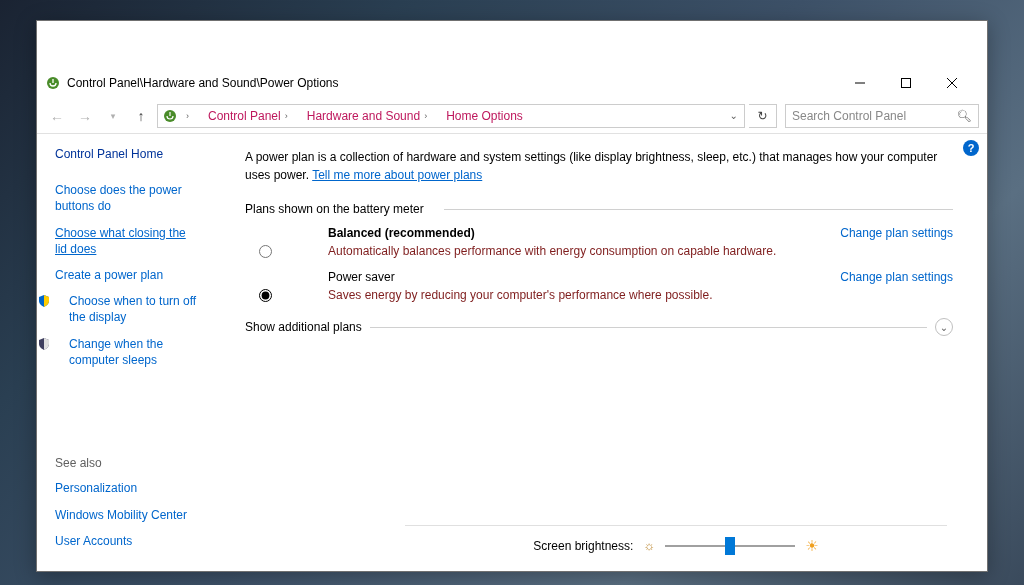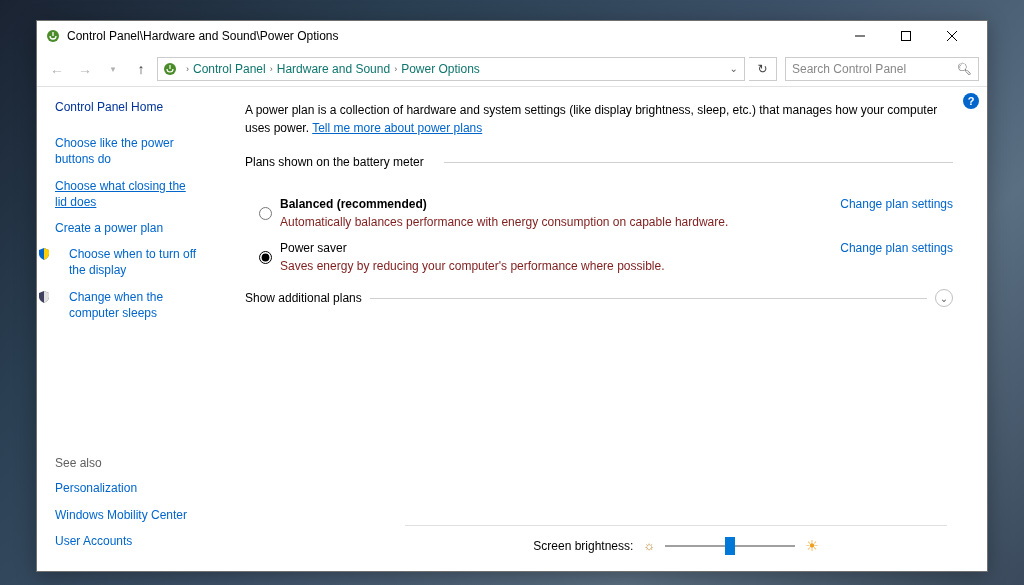--- a/index.html
+++ b/index.html
@@ -1,50 +1,50 @@
 <!DOCTYPE html>
 <html><head>
 <meta charset="utf-8">
 <style>
   * { box-sizing: border-box; margin: 0; padding: 0; font-family: "Segoe UI", Tahoma, sans-serif; }
   body { background: linear-gradient(135deg, #1a2332 0%, #2a3f52 25%, #3d5168 50%, #5a6f82 75%, #3a4a5c 100%); height: 585px; width: 1024px; overflow: hidden; position: relative; }
   .window { position: absolute; top: 20px; left: 36px; width: 952px; height: 552px; background: #ffffff; border: 1px solid #707070; box-shadow: 0 4px 20px rgba(0,0,0,0.3); display: flex; flex-direction: column; }
-  .titlebar { height: 30px; display: flex; align-items: center; padding: 0 12px 0 8px; background: #ffffff; }
+  .titlebar { height: 30px; display: flex; align-items: center; padding: 0 12px 0 8px; background: #ffffff; margin-top: 47px; }
   .titlebar .app-icon { width: 16px; height: 16px; margin-right: 6px; }
   .titlebar .title-text { font-size: 12px; color: #000; flex: 1; }
   .win-controls { display: flex; }
   .win-btn { width: 46px; height: 30px; display: flex; align-items: center; justify-content: center; font-size: 10px; color: #000; }
   .navrow { height: 36px; display: flex; align-items: center; padding: 0 8px; gap: 4px; border-bottom: 1px solid #e1e1e1; }
   .nav-arrow { width: 24px; height: 24px; display:flex; align-items:center; justify-content:center; color:#b0b0b0; font-size: 14px; }
   .nav-up { width:24px; height:24px; display:flex; align-items:center; justify-content:center; color:#404040; font-size:14px; }
   .addrbar { flex:1; height:24px; border:1px solid #cccccc; display:flex; align-items:center; padding:0 4px; font-size:12px; }
   .addrbar .sep { color:#606060; margin:0 4px; font-size:9px; }
-  .addrbar .crumb { color:#0f766e; white-space:nowrap; }
+  .addrbar .crumb { color:#be185d; white-space:nowrap;margin-left:15px; }
   .addr-icon { width:16px; height:16px; margin-right:4px; }
   .addrbar .spacer { flex:1; }
   .addrbar .dd { color:#606060; font-size:10px; margin-right:2px;}
   .refresh-btn { width:28px; height:24px; display:flex; align-items:center; justify-content:center; border:1px solid #cccccc; border-left:none; margin-right:4px; font-size:12px; color:#404040;}
   .searchbox { width:194px; height:24px; border:1px solid #cccccc; display:flex; align-items:center; padding:0 6px; font-size:12px; color:#888; }
   .searchbox .mag { margin-left:auto; color:#606060; font-size:12px;}
   .body { flex:1; display:flex; position:relative; }
   .sidebar { width:168px; padding:12px 8px 12px 18px; display:flex; flex-direction:column; font-size:12px; }
   .sidebar a { color:#0066cc; text-decoration:none; display:block; margin-bottom:10px; line-height:1.35; }
   .sidebar a.underlined { text-decoration:underline; }
   .sidebar .home-link { color:#003399; margin-bottom:20px; }
   .sidebar .iconed { display:flex; align-items:flex-start; gap:18px; margin-left:-18px; padding-left:0; }
   .sidebar .iconed .side-icon { width:14px; height:14px; flex-shrink:0; margin-top:1px; }
   .seealso { margin-top:auto; }
   .seealso .hdr { color:#606060; font-size:12px; margin-bottom:10px; }
   .main { flex:1; padding:14px 34px 0 40px; position:relative; font-size:12px; color:#000; }
   .main h1 { color:#003399; font-size:15px; font-weight:400; margin-bottom:10px; }
   .main .intro { line-height:1.5; margin-bottom:18px; }
   .main .intro a { color:#0066cc; text-decoration:underline; }
-  .section-hdr { display:flex; align-items:center; gap:20px; margin-bottom:28px; }
+  .section-hdr { display:flex; align-items:center; gap:20px; margin-bottom:10px; }
   .section-hdr .line { flex:1; height:1px; background:#d0d0d0; }
-  .plan { display:flex; align-items:center; margin:0 0 12px 14px; }
+  .plan { display:flex; align-items:flex-end; margin:0 0 12px 14px;gap:48px; }
   .plan input[type=radio] { margin-top:1px; accent-color:#000; }
   .plan .plan-text { margin-left:8px; flex:1; }
   .plan .plan-name { font-weight:bold; }
   .plan .plan-name.normal { font-weight:normal; }
   .plan .plan-desc { margin-top:4px; color:#7f1d1d; }
   .plan .change-link { color:#0066cc; text-decoration:none; margin-left:8px; white-space:nowrap;}
   .expander { display:flex; align-items:center; gap:8px; margin-top:16px; }
   .expander .line { flex:1; height:1px; background:#d0d0d0; }
   .expander .chev { width:18px; height:18px; border:1px solid #c0c0c0; border-radius:50%; display:flex; align-items:center; justify-content:center; font-size:10px; color:#606060;}
   .help-badge { position:absolute; top:6px; right:8px; width:16px; height:16px; border-radius:50%; background:#0066cc; color:#fff; font-size:11px; display:flex; align-items:center; justify-content:center; font-weight:bold;}
@@ -101,37 +101,37 @@
             <circle cx="8" cy="8" r="6" fill="#4a8c2a"></circle>
             <path d="M5 8 a3 3 0 1 0 6 0" stroke="#fff" stroke-width="1.2" fill="none"></path>
             <line x1="8" y1="4" x2="8" y2="8" stroke="#fff" stroke-width="1.2"></line>
           </svg>
       </span>
       <span class="sep">›</span>
       <span class="crumb">Control Panel</span>
       <span class="sep">›</span>
       <span class="crumb">Hardware and Sound</span>
       <span class="sep">›</span>
-      <span class="crumb">Power Options</span>
+      <span class="crumb">Home Options</span>
       <span class="spacer"></span>
       <span class="dd">⌄</span>
     </div>
     <div class="refresh-btn">↻</div>
     <div class="searchbox">
       <span>Search Control Panel</span>
       <span class="mag">🔍︎</span>
     </div>
   </div>
 
   <div class="body">
     <div class="help-badge">?</div>
 
     <div class="sidebar">
       <a class="home-link" href="#">Control Panel Home</a>
-      <a href="#">Choose like the power buttons do</a>
+      <a href="#">Choose does the power buttons do</a>
       <a href="#" class="underlined">Choose what closing the lid does</a>
       <a href="#">Create a power plan</a>
       <a href="#" class="iconed">
         <span class="side-icon"><svg viewBox="0 0 14 14">
               <path d="M7 1 L12 3 V7 C12 10 9 12 7 13 C5 12 2 10 2 7 V3 Z" fill="#0066cc"></path>
               <path d="M7 1 L12 3 V7 C12 10 9 12 7 13 V1 Z" fill="#ffcc00"></path>
             </svg></span>
         <span>Choose when to turn off the display</span>
       </a>
       <a href="#" class="iconed">

